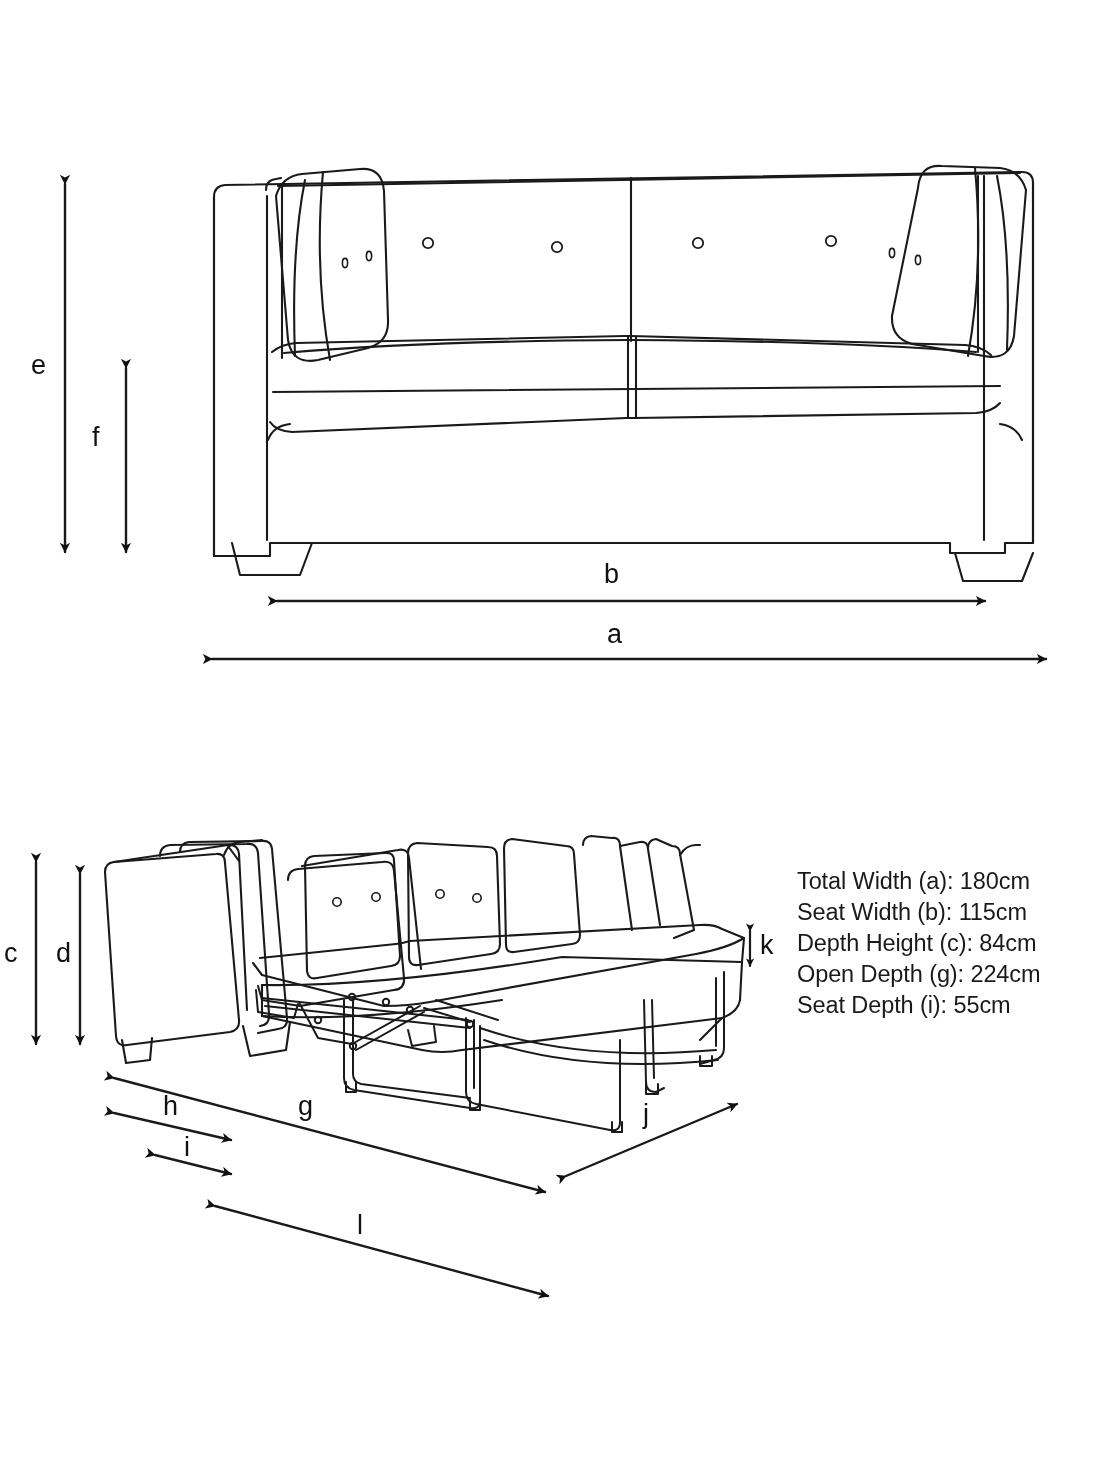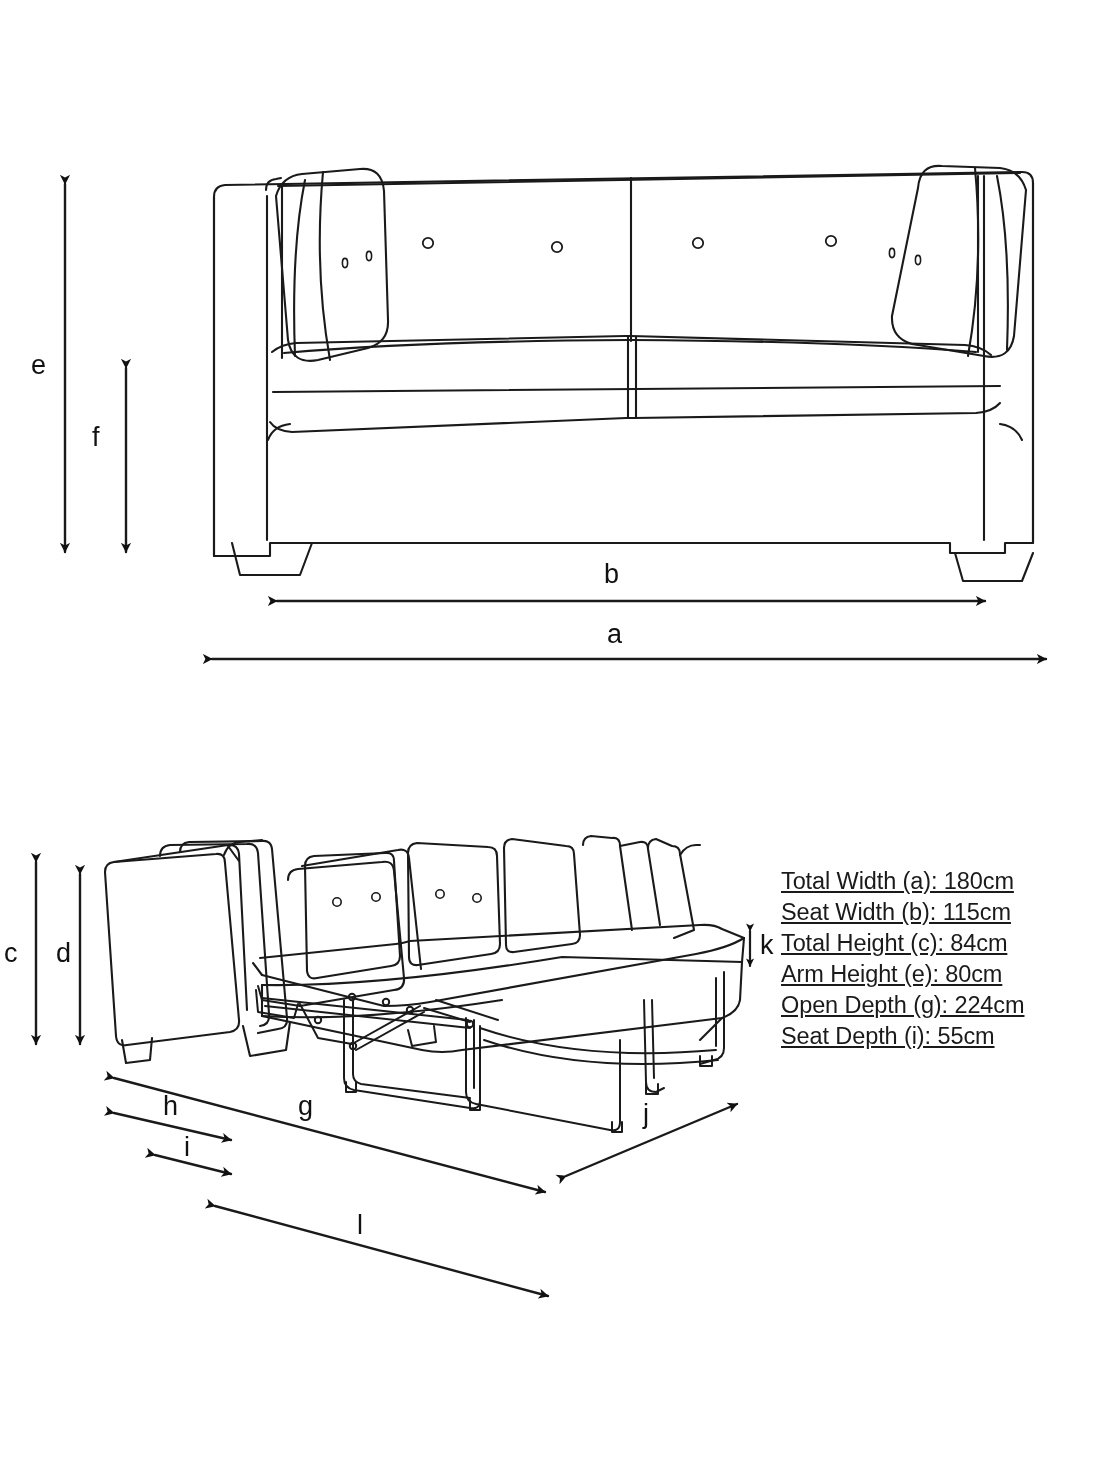--- a/index.html
+++ b/index.html
@@ -10,21 +10,21 @@
   }
   #diagram-root{position:absolute;left:0;top:0;width:1100px;height:1467px;}
   svg.layer{position:absolute;left:0;top:0;width:1100px;height:1467px;}
   .spec-list{
     position:absolute;
     font-size:23.5px;
     line-height:31px;
     letter-spacing:-0.1px;
     white-space:nowrap;
   }
-  #spec-block-1{left:781px;top:866px;text-decoration:underline;}
+  #spec-block-1{left:797px;top:866px;}
   #spec-block-2{left:797px;top:1176px;}
   .spec-line{display:block;}
   .dim-label{
     position:absolute;
     font-size:27px;
     line-height:1;
     color:#111;
     white-space:nowrap;
   }
 </style>
@@ -265,20 +265,19 @@
   <span class="dim-label" style="left:760px;top:932px;">k</span>
   <span class="dim-label" style="left:163px;top:1093px;">h</span>
   <span class="dim-label" style="left:298px;top:1093px;">g</span>
   <span class="dim-label" style="left:184px;top:1134px;">i</span>
   <span class="dim-label" style="left:643px;top:1101px;">j</span>
   <span class="dim-label" style="left:357px;top:1212px;">l</span>
 
   <div class="spec-list" id="spec-block-1">
     <span class="spec-line">Total Width (a): 180cm</span>
     <span class="spec-line">Seat Width (b): 115cm</span>
-    <span class="spec-line">Total Height (c): 84cm</span>
-    <span class="spec-line">Arm Height (e): 80cm</span>
+    <span class="spec-line">Depth Height (c): 84cm</span>
     <span class="spec-line">Open Depth (g): 224cm</span>
     <span class="spec-line">Seat Depth (i): 55cm</span>
   </div>
 
 
 </div>
 
 </body></html>

